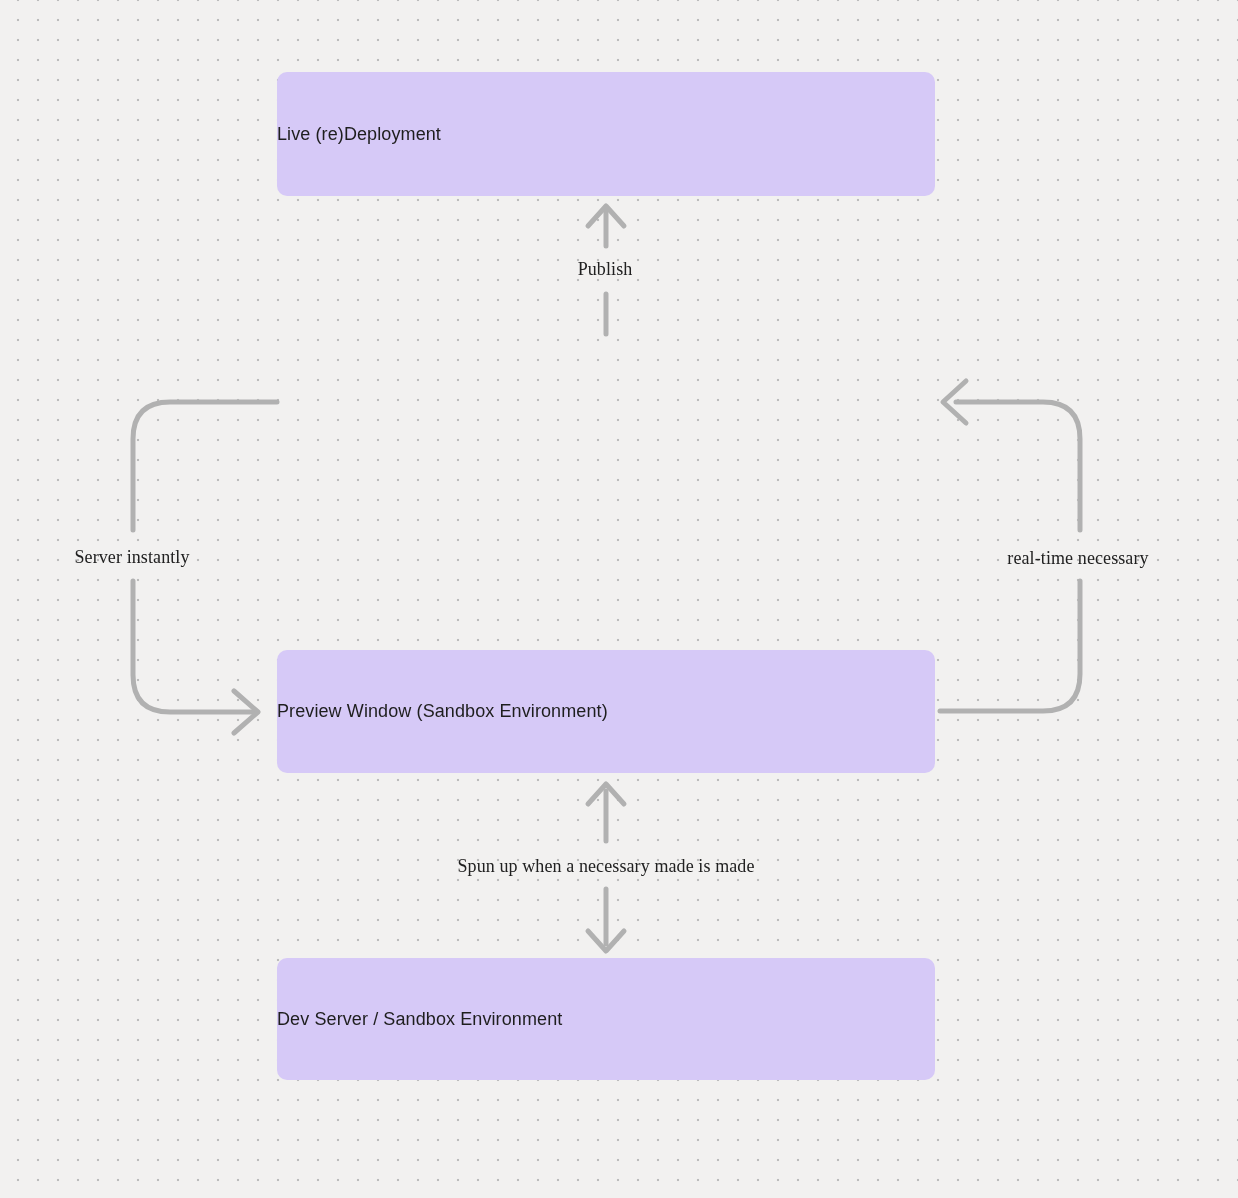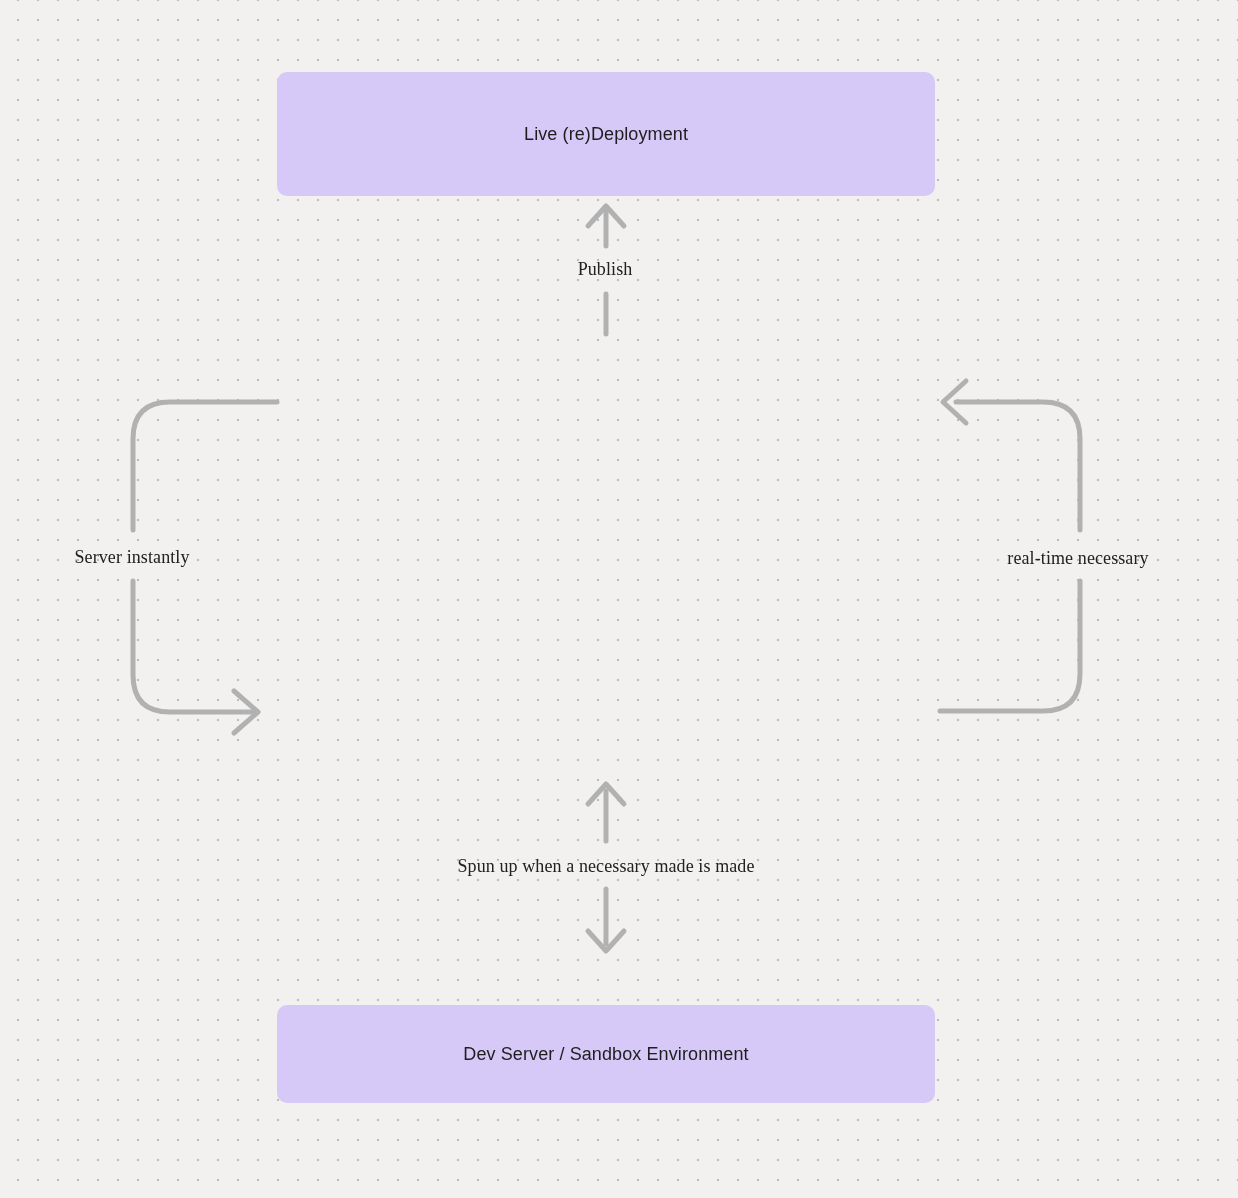--- a/index.html
+++ b/index.html
@@ -22,21 +22,20 @@
   }
   .node {
     position: absolute;
     left: 277px;
     width: 658px;
     height: 124px;
     background: #d6c9f7;
     border-radius: 10px;
     display: flex;
     align-items: center;
-    justify-content: center;
   }
   .node-label {
     color: #1e1e1e;
     font-size: 18px;
     letter-spacing: 0.1px;
     text-align: center;
   }
   .edge-label {
     position: absolute;
     color: #212121;
@@ -93,22 +92,25 @@
       <path d="M606 889 L606 944"></path>
       <path d="M588 931 L606 951 L624 931"></path>
     </g>
   </svg>
 
   <div class="node" style="top:72px">
     <span class="node-label">Live (re)Deployment</span>
   </div>
 
 
+  <div class="node" style="top:650px; height:123px">
+    <span class="node-label">Preview Window (Sandbox Environment)</span>
+  </div>
 
-  <div class="node" style="top:1005px; height:98px">
+  <div class="node" style="top:958px; height:122px">
     <span class="node-label">Dev Server / Sandbox Environment</span>
   </div>
 
   <div class="edge-label" style="left:605px; top:269px">Publish</div>
   <div class="edge-label" style="left:132px; top:557px">Server instantly</div>
   <div class="edge-label" style="left:1078px; top:558px">real-time necessary</div>
   <div class="edge-label" style="left:606px; top:866px">Spun up when a necessary made is made</div>
 
 </div>
 

